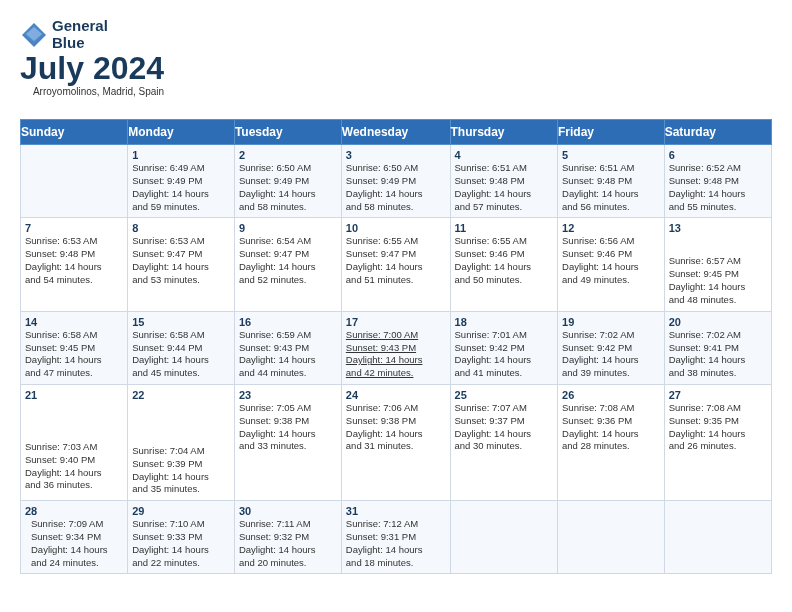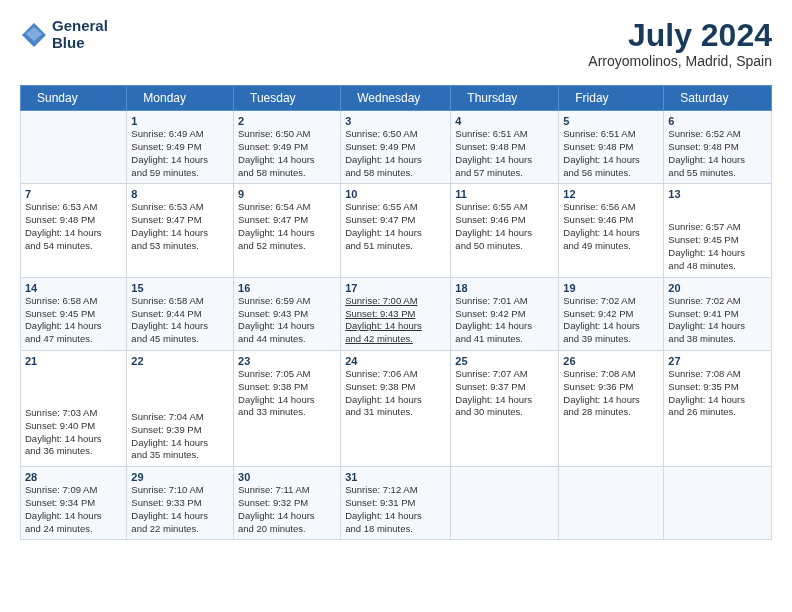--- a/index.html
+++ b/index.html
@@ -13,21 +13,22 @@
     .page {
       width: 792px;
       min-height: 612px;
       padding: 18px 20px 10px 20px;
       background: #fff;
     }
     .header {
       display: flex;
       justify-content: space-between;
       align-items: flex-start;
-      margin-bottom: 16px;
+      margin-bottom: 22px;
+      flex-direction: column;
     }
     .logo {
       display: flex;
       align-items: center;
       gap: 4px;
     }
     .logo-text {
       font-size: 15px;
       font-weight: bold;
       color: #1a3a5c;
@@ -40,34 +41,34 @@
     .title-block {
       text-align: right;
     }
     .calendar-title {
       font-size: 32px;
       font-weight: bold;
       color: #1a3a5c;
       line-height: 1.1;
     }
     .calendar-subtitle {
-      font-size: 14px;
+      font-size: 10px;
       color: #333;
     }
     table {
       width: 100%;
       border-collapse: collapse;
       font-size: 10.5px;
     }
     thead tr th {
       background: #2d6db5;
       color: #fff;
-      font-weight: normal;
+      font-weight: bold;
       font-size: 12px;
-      padding: 5px 16px;
+      padding: 5px 0;
       text-align: left;
       border: 1px solid #5590cc;
     }
     tbody tr td {
       vertical-align: top;
       padding: 4px 4px 4px 4px;
       border: 1px solid #d0d8e4;
       width: 113px;
       min-height: 60px;
       background: #fff;
@@ -323,21 +324,21 @@
             <span class="day-number">27</span>
             <div class="day-info" style="white-space: pre-line;">Sunrise: 7:08 AM
 Sunset: 9:35 PM
 Daylight: 14 hours
 and 26 minutes.</div>
           </td>
         </tr>
         <tr>
           <td>
             <span class="day-number">28</span>
-            <div class="day-info" style="white-space: pre-line;">Sunrise: 7:09 AM
+            <div class="day-info" style="white-space: pre-line; margin-left: 6px;">Sunrise: 7:09 AM
 Sunset: 9:34 PM
 Daylight: 14 hours
 and 24 minutes.</div>
           </td>
           <td>
             <span class="day-number">29</span>
             <div class="day-info" style="white-space: pre-line;">Sunrise: 7:10 AM
 Sunset: 9:33 PM
 Daylight: 14 hours
 and 22 minutes.</div>

